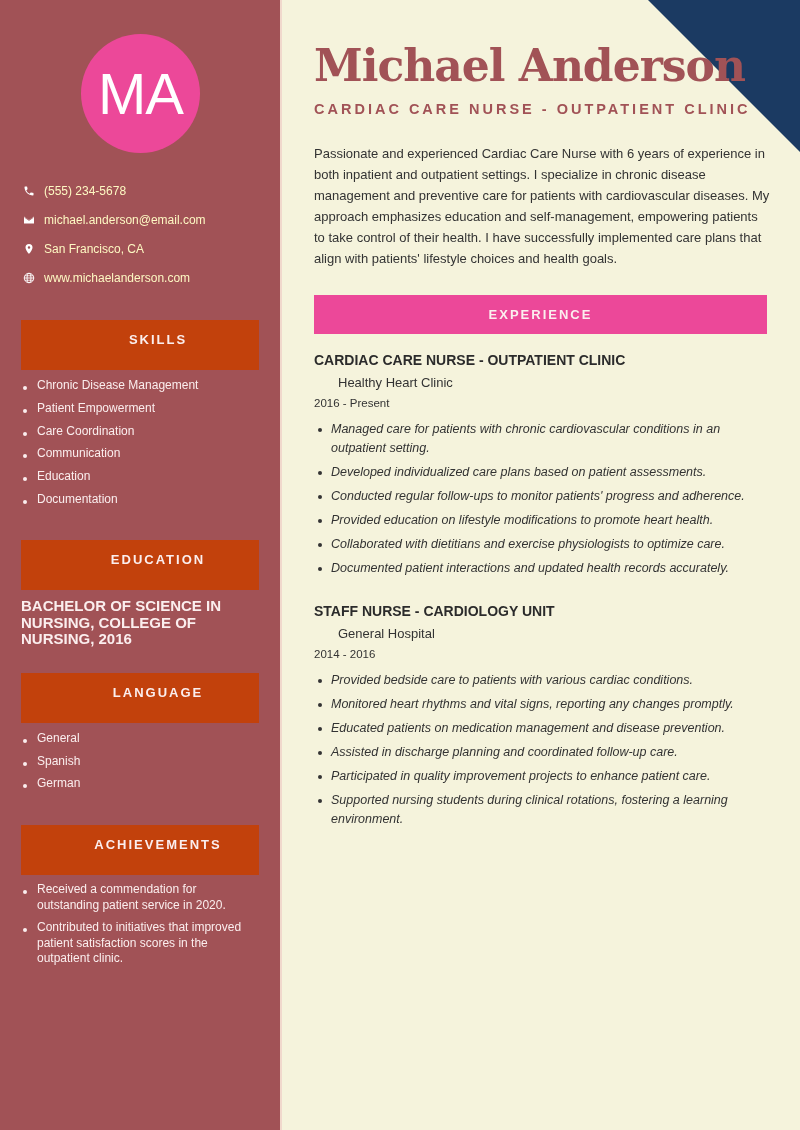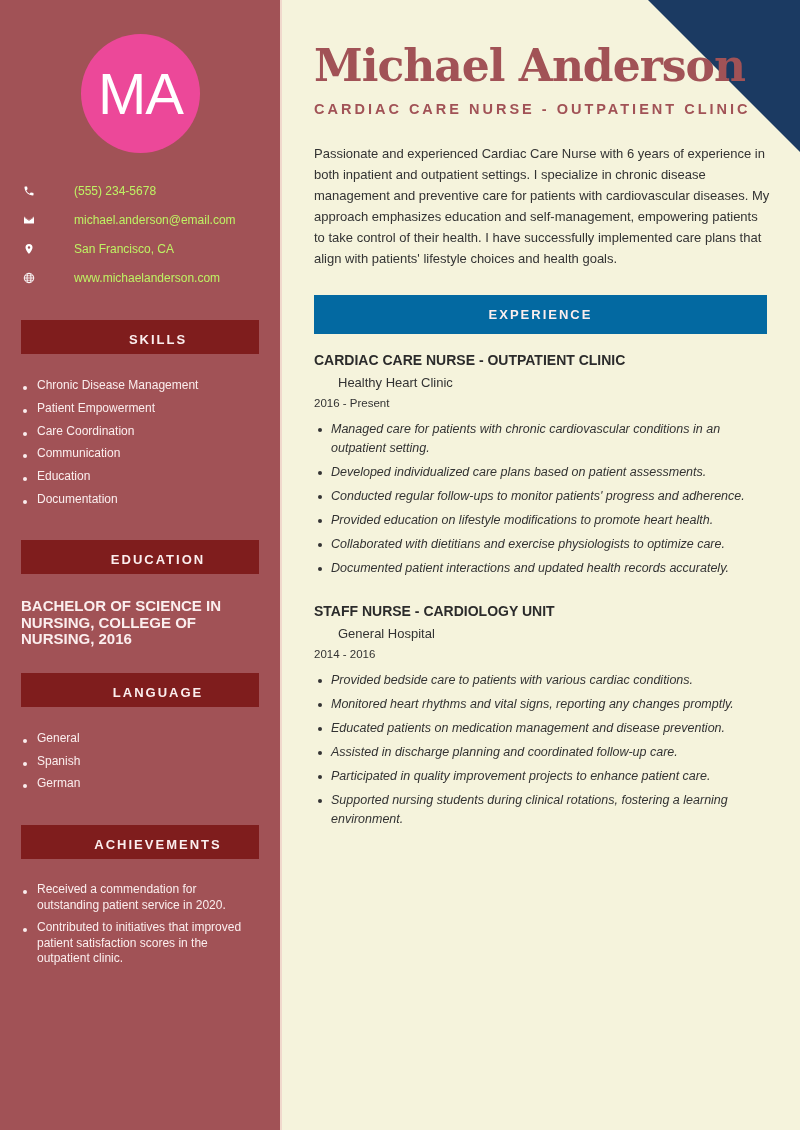--- a/index.html
+++ b/index.html
@@ -24,31 +24,31 @@
     width: 119px; height: 119px; border-radius: 50%;
     background: #ec4899;
     display: flex; align-items: center; justify-content: center;
     color: #ffffff; font-size: 58px; font-weight: 400;
     font-family: "Liberation Sans", sans-serif;
     letter-spacing: -1px;
   }
   .contact { position: absolute; left: 22px; top: 176px; width: 250px; }
   .contact-row {
     display: flex; align-items: center; height: 29px;
-    font-size: 12px; color: #bef264; gap: 30px;
+    font-size: 12px; color: #fef9c3;
   }
   .contact-row .icon {
     width: 13px; height: 13px; margin-right: 9px;
     display: flex; align-items: center; justify-content: center;
   }
   .contact-row svg { width: 12px; height: 12px; fill: #ffffff; }
 
   .side-heading {
-    position: absolute; left: 21px; width: 238px; height: 34px;
-    background: #7f1d1d;
+    position: absolute; left: 21px; width: 238px; height: 50px;
+    background: #c2410c;
     color: #fbeeee; font-weight: 700; font-size: 13px;
     letter-spacing: 2px; text-align: center; line-height: 39px; padding-left: 36px;
   }
   .side-list { position: absolute; left: 22px; width: 240px; list-style: none; }
   .side-list li {
     position: relative; padding-left: 15px;
     font-size: 12px; color: #fbeeee; line-height: 15.5px;
   }
   .side-list li::before {
     content: ""; position: absolute; left: 1px; top: 8px;
@@ -77,21 +77,21 @@
     position: absolute; left: 314px; top: 101px;
     font-size: 14.5px; font-weight: 700; color: #a15256;
     letter-spacing: 3px; white-space: nowrap;
   }
   .summary {
     position: absolute; left: 314px; top: 143px; width: 456px;
     font-size: 13px; line-height: 21px; color: #333333;
   }
   .main-heading {
     position: absolute; left: 314px; top: 295px; width: 453px; height: 39px;
-    background: #0369a1; color: #fbeeee;
+    background: #ec4899; color: #fbeeee;
     font-weight: 700; font-size: 13px; letter-spacing: 2px;
     text-align: center; line-height: 39px;
   }
   .job { position: absolute; left: 314px; width: 460px; }
   .job-title { font-size: 14px; font-weight: 700; color: #2b2b2b; line-height: 18px; }
   .job-company { font-size: 13px; color: #333333; margin-top: 6px; line-height: 16px; margin-left: 24px; }
   .job-dates { font-size: 11.5px; color: #333333; margin-top: 5px; line-height: 15px; }
   .job-bullets { list-style: none; margin-top: 9px; font-style: italic; }
   .job-bullets li {
     position: relative; padding-left: 17px;

